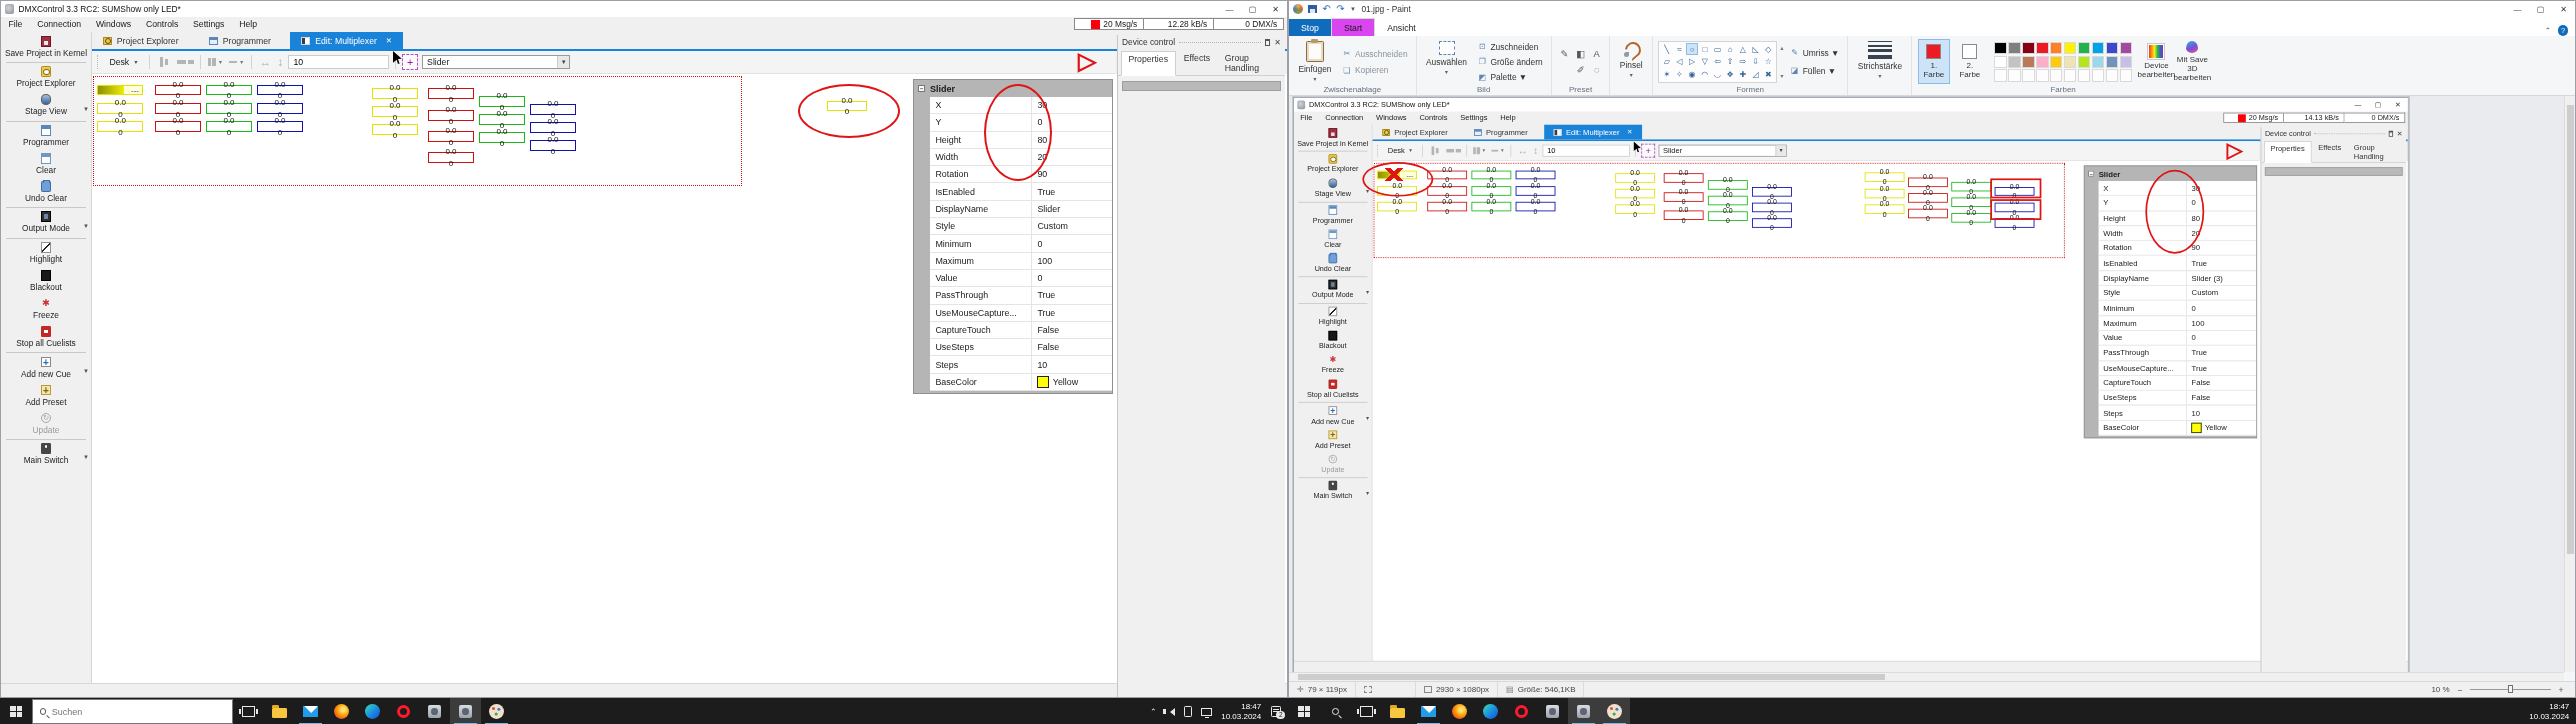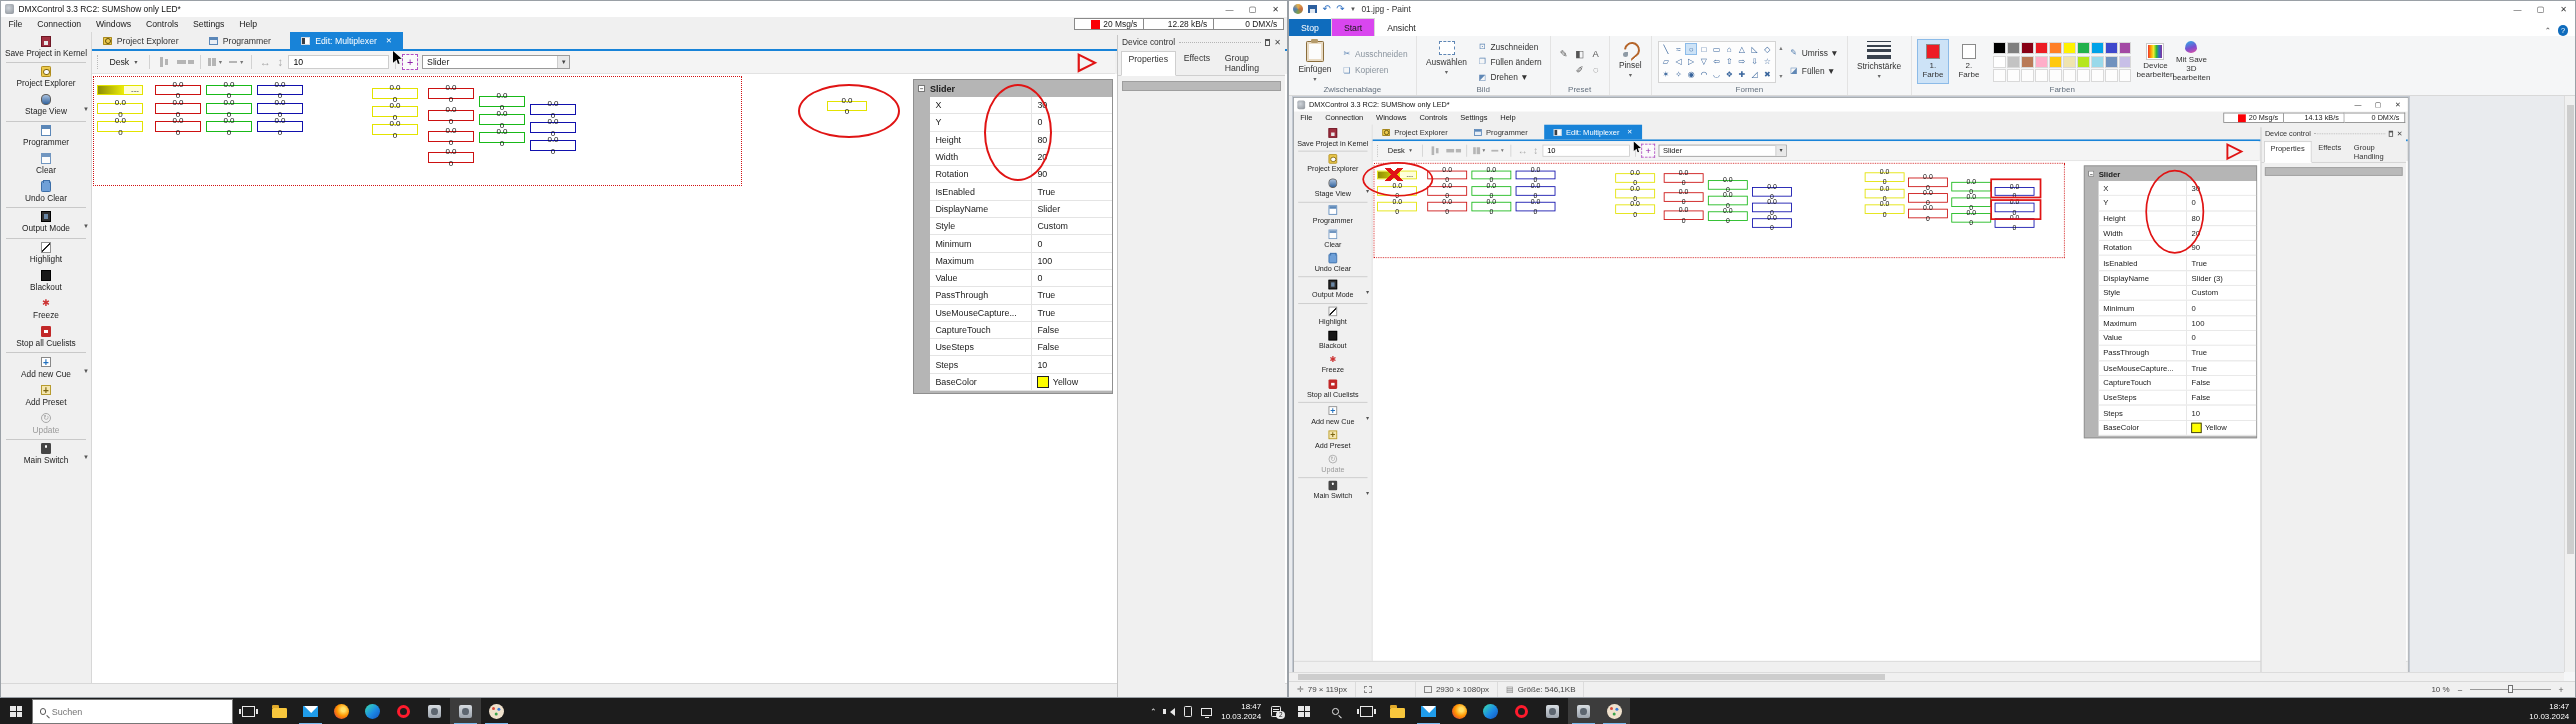--- a/index.html
+++ b/index.html
@@ -797,25 +797,25 @@
           <span>Auswählen</span>
           <span class="dd">▼</span>
         </div>
         <div style="display:flex;flex-direction:column;justify-content:center;gap:2.7px">
           <div class="smallrow on">
               <span class="s-ico">⊡</span>
               <span>Zuschneiden</span>
             </div>
           <div class="smallrow on">
               <span class="s-ico">❐</span>
-              <span>Füllen ändern</span>
+              <span>Größe ändern</span>
             </div>
           <div class="smallrow on">
               <span class="s-ico">◩</span>
-              <span>Drehen ▼</span>
+              <span>Palette ▼</span>
             </div>
         </div>
         <div class="rlabel">Bild</div>
       </div>
       <div class="rgroup">
         <div class="tools-grid">
 
             <div class="tool-c">
               <span class="tool-g">✎</span>
             </div>

